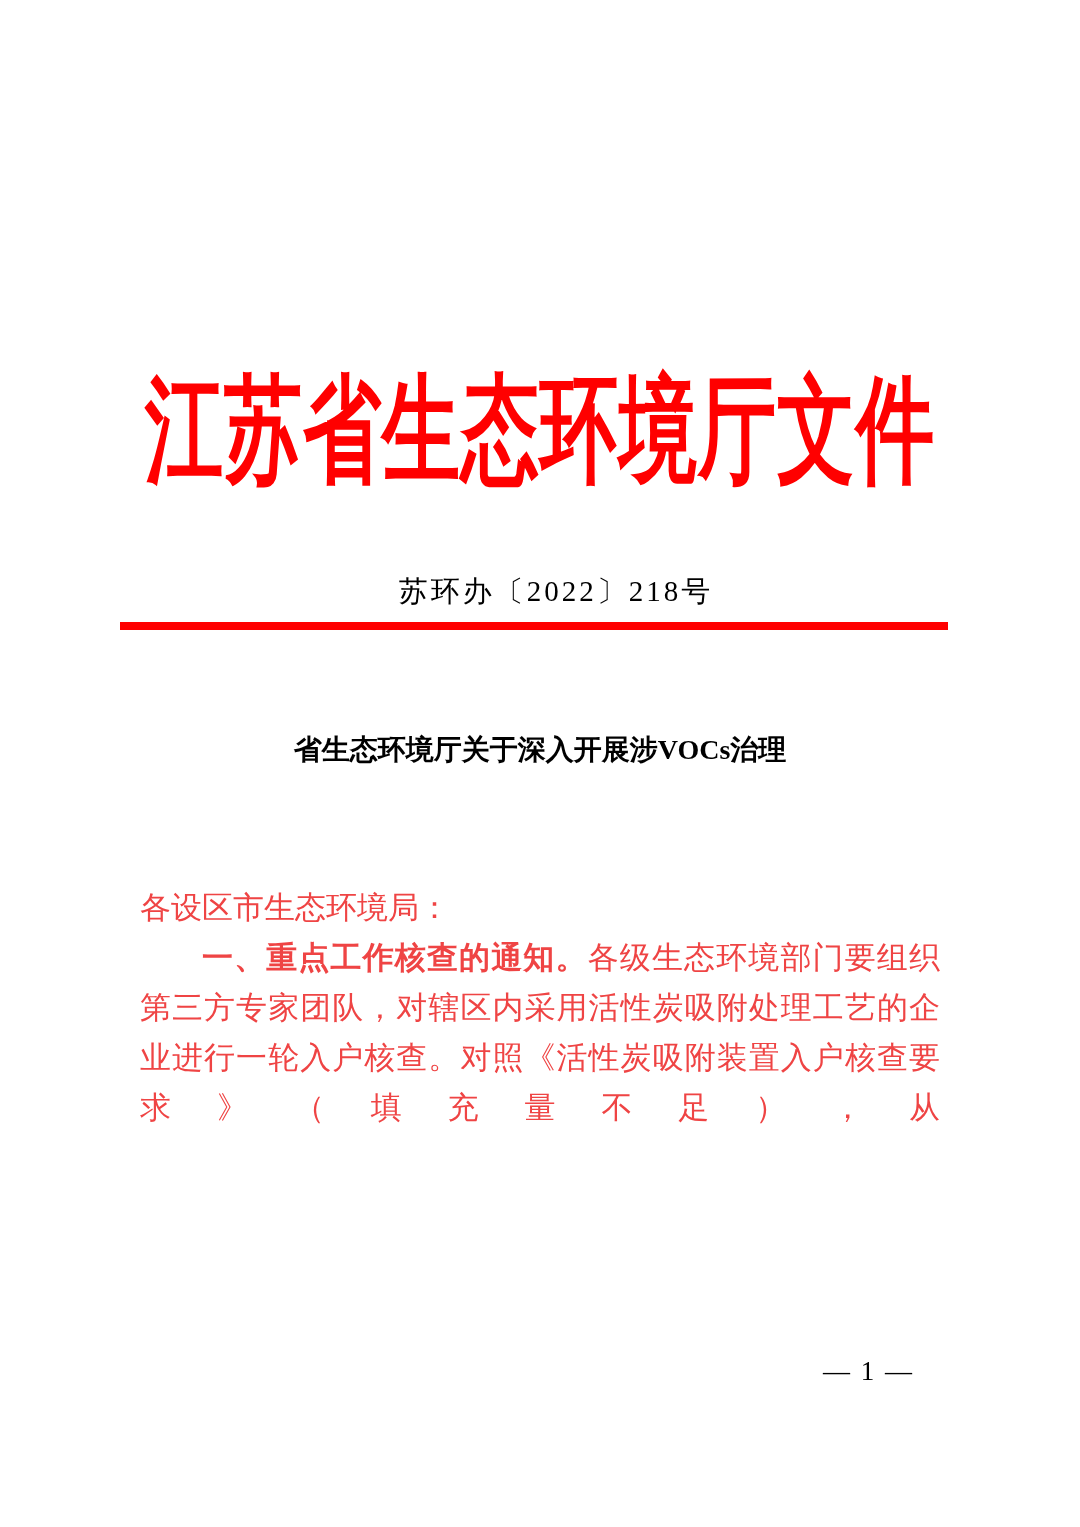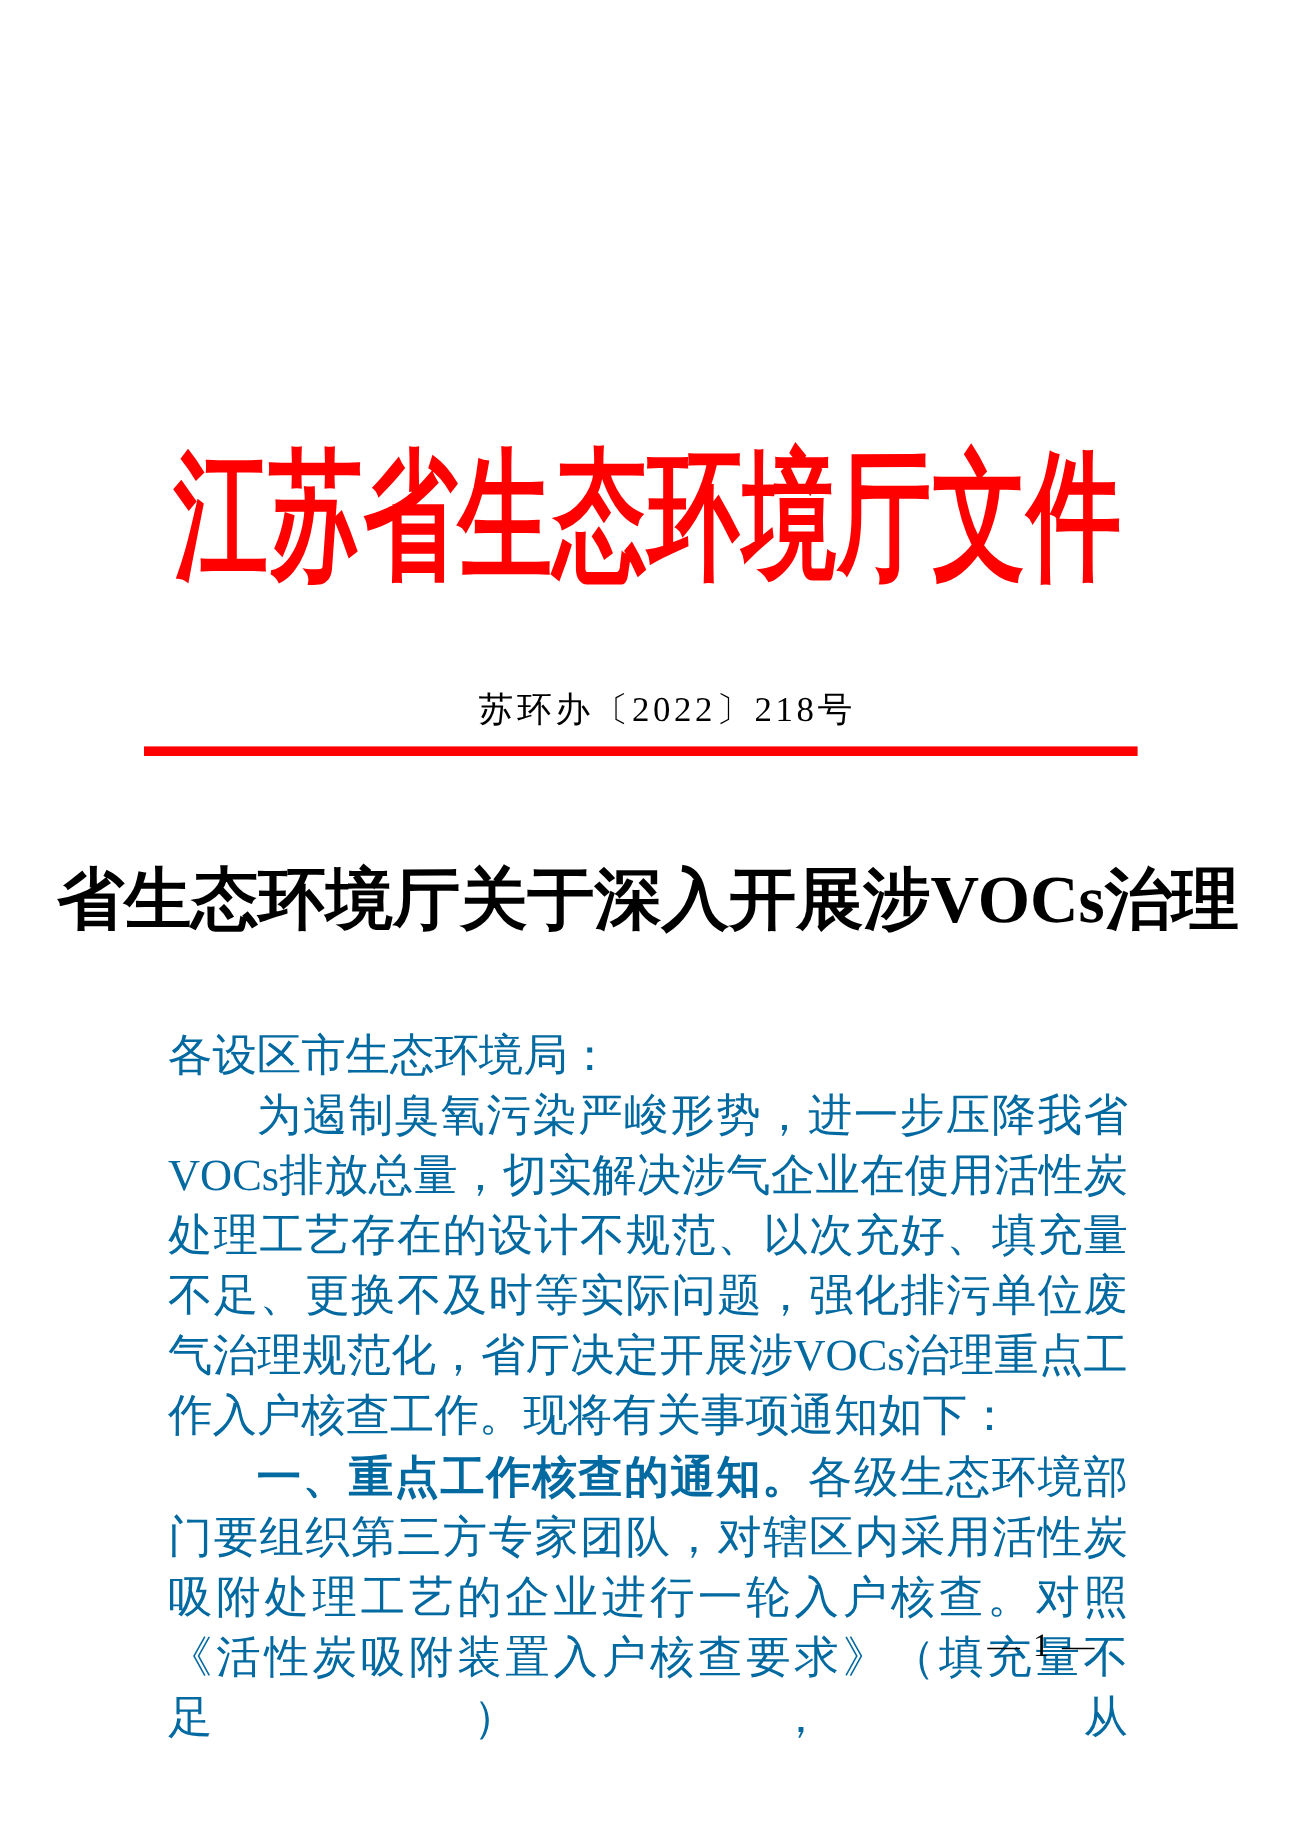--- a/index.html
+++ b/index.html
@@ -48,34 +48,34 @@
     width: 828px;
     height: 8px;
     background: #ff0000;
   }
   .doc-title {
     position: absolute;
     top: 722px;
     left: 0;
     width: 100%;
     text-align: center;
-    font-size: 56px;
+    font-size: 28px;
     font-weight: bold;
     line-height: 56px;
     color: #000000;
   }
   .doc-body {
     position: absolute;
-    top: 856px;
+    top: 883px;
     left: 140px;
     width: 800px;
-    font-size: 37px;
+    font-size: 31px;
     line-height: 50px;
     text-align: justify;
-    color: #0369a1;
+    color: #ef4444;
   }
   .doc-body p {
     margin: 0;
     padding: 0;
   }
   .indent {
     text-indent: 2em;
   }
   .last-justify {
     text-align-last: justify;
@@ -104,19 +104,18 @@
   <div class="doc-number">苏环办〔2022〕218号</div>
 
   <div class="red-divider"></div>
 
   <div class="doc-title">
     <div>省生态环境厅关于深入开展涉VOCs治理</div>
   </div>
 
   <div class="doc-body">
     <p class="salutation">各设区市生态环境局：</p>
-    <p class="indent">为遏制臭氧污染严峻形势，进一步压降我省VOCs排放总量，切实解决涉气企业在使用活性炭处理工艺存在的设计不规范、以次充好、填充量不足、更换不及时等实际问题，强化排污单位废气治理规范化，省厅决定开展涉VOCs治理重点工作入户核查工作。现将有关事项通知如下：</p>
     <p class="indent last-justify"><span class="section-lead">一、重点工作核查的通知。</span><span>各级生态环境部门要组织第三方专家团队，对辖区内采用活性炭吸附处理工艺的企业进行一轮入户核查。对照《活性炭吸附装置入户核查要求》（填充量不足），从</span></p>
   </div>
 
   <div class="page-number">— 1 —</div>
 
 </div>
 
 </body></html>

